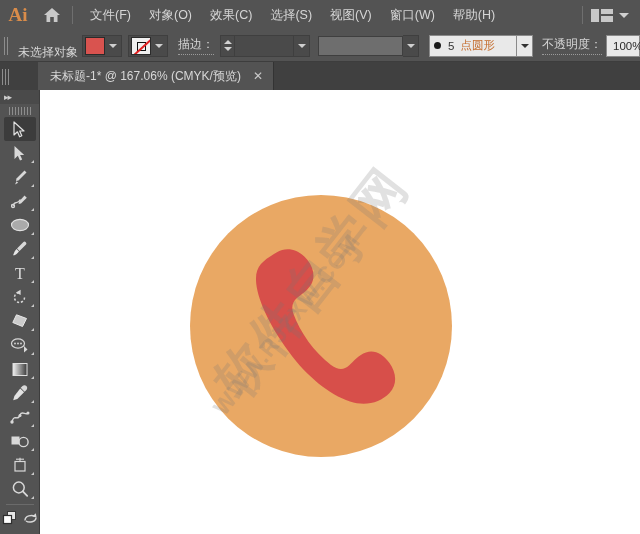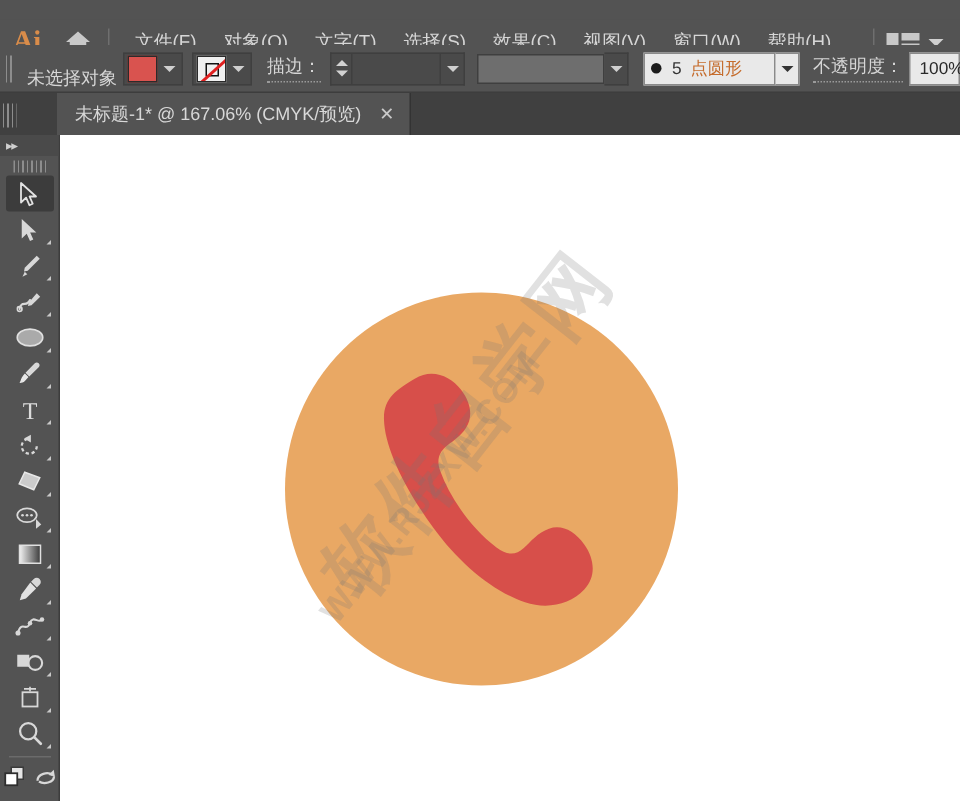--- a/index.html
+++ b/index.html
@@ -14,21 +14,21 @@
     position: relative;
     width: 640px; height: 534px;
     background: #535353;
   }
 
   
   .menubar {
     position: absolute; left: 0; top: 0;
     width: 640px; height: 30px;
     background: #535353;
-    display: flex; align-items: center; margin-top: 13px;
+    display: flex; align-items: center;
   }
   .ai-logo {
     width: 36px; height: 30px;
     display: flex; align-items: center; justify-content: center;
     color: #d98c4a;
     font-family: "Liberation Serif", "DejaVu Serif", serif;
     font-size: 19px; font-weight: bold;
     letter-spacing: 0px;
   }
   .home-icon {
@@ -267,23 +267,22 @@
     <div class="ai-logo">Ai</div>
     <div class="home-icon">
       <svg width="18" height="16" viewBox="0 0 18 16" aria-hidden="true">
         <path d="M9 1 L17 8 L14.5 8 L14.5 15 L10.8 15 L10.8 10 L7.2 10 L7.2 15 L3.5 15 L3.5 8 L1 8 Z" fill="#c9c9c9"></path>
       </svg>
     </div>
     <div class="menu-sep"></div>
     <div class="menu-items">
       <div class="menu-item">文件(F)</div>
       <div class="menu-item">对象(O)</div>
-      <div class="menu-item">文字(T)</div>
+      <div class="menu-item">效果(C)</div>
       <div class="menu-item">选择(S)</div>
-      <div class="menu-item">效果(C)</div>
       <div class="menu-item">视图(V)</div>
       <div class="menu-item">窗口(W)</div>
       <div class="menu-item">帮助(H)</div>
     </div>
     <div class="menu-right">
       <div class="ws-sep"></div>
       <div class="ws-icon">
         <div class="blk b1"></div>
         <div class="b2col">
           <div class="blk b2"></div>

